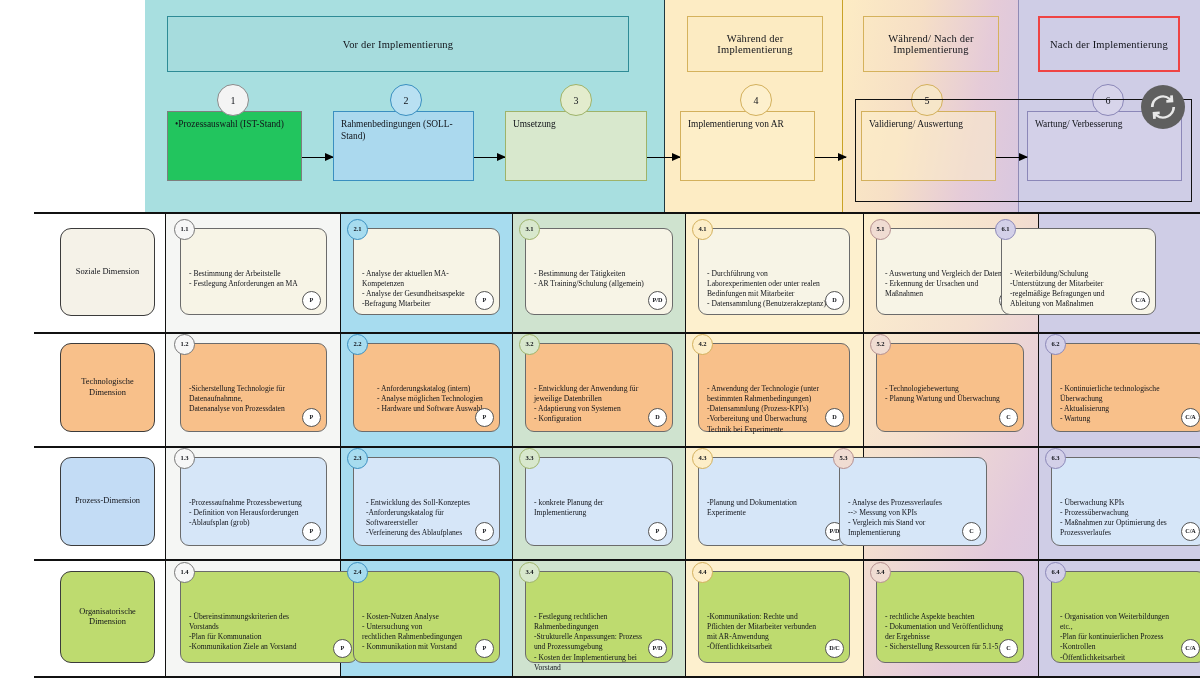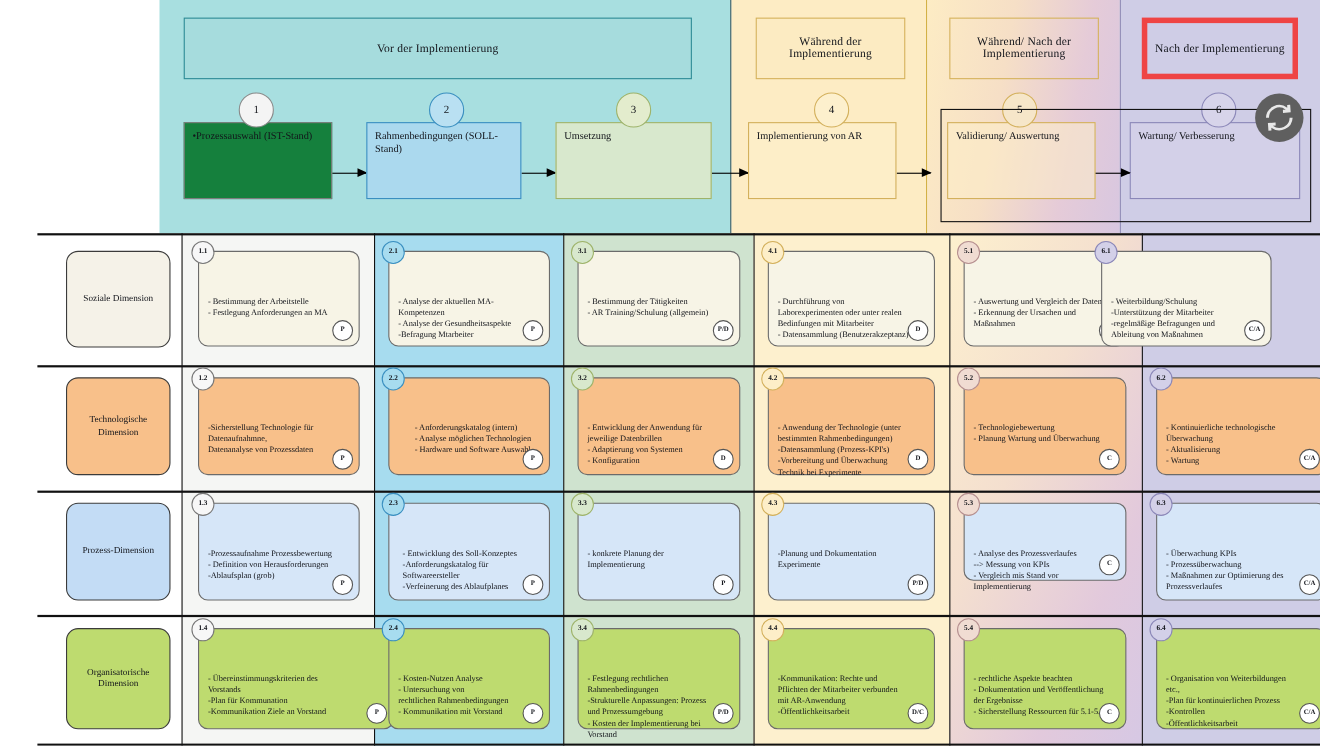--- a/index.html
+++ b/index.html
@@ -18,21 +18,21 @@
   .phase-post    {left:873px; width:182px; background:#cfcde6;border-left:1px solid #8f8bb5;}
 
   .phase-title{
     position:absolute;box-sizing:border-box;
     display:flex;align-items:center;justify-content:center;
     font-size:10.5px;letter-spacing:.2px;text-align:center;
   }
   .pt-pre  {left:22px;   top:16px;width:462px;height:56px;border:1px solid #2e8b96;background:#a6dcdd;}
   .pt-dur  {left:542px;  top:16px;width:136px;height:56px;border:1px solid #d5b25c;background:#fcebc2;}
   .pt-durna{left:718px;  top:16px;width:136px;height:56px;border:1px solid #d5b25c;background:transparent;}
-  .pt-post {left:893px;  top:16px;width:142px;height:56px;border:5px solid #ef4444;background:#cfcde6;}
+  .pt-post {left:893px;  top:16px;width:142px;height:56px;border:2px solid #ef4444;background:#cfcde6;}
 
   .circ{
     position:absolute;width:30px;height:30px;border-radius:50%;
     display:flex;align-items:center;justify-content:center;
     font-size:10px;z-index:4;
   }
   .step-box{
     position:absolute;box-sizing:border-box;padding:6px 7px;
     font-size:9.4px;line-height:1.28;z-index:3;
   }
@@ -99,21 +99,21 @@
     <div class="phase phase-during"></div>
     <div class="phase phase-dura"></div>
     <div class="phase phase-post"></div>
 
     <div class="phase-title pt-pre">Vor der Implementierung</div>
     <div class="phase-title pt-dur">Während der Implementierung</div>
     <div class="phase-title pt-durna">Während/ Nach der Implementierung</div>
     <div class="phase-title pt-post">Nach der Implementierung</div>
 
     <div class="circ" style="left:72px;top:84px;background:#f4f4f4;border:1.4px solid #8a8a8a;">1</div>
-    <div class="step-box" style="left:22px;top:111px;width:135px;height:70px;background:#15803d;border:1px solid #7e7e7e;">•Prozessauswahl (IST-Stand)</div>
+    <div class="step-box" style="left:22px;top:111px;width:135px;height:70px;background:#22c55e;border:1px solid #7e7e7e;">•Prozessauswahl (IST-Stand)</div>
     <div class="arrow" style="left:157px;top:157px;width:31px;"></div>
 
     <div class="circ" style="left:245px;top:84px;background:#b9e0f2;border:1.4px solid #3a8fc0;">2</div>
     <div class="step-box" style="left:188px;top:111px;width:141px;height:70px;background:#abd9ee;border:1px solid #3a8fc0;">Rahmenbedingungen (SOLL-Stand)</div>
     <div class="arrow" style="left:329px;top:157px;width:31px;"></div>
 
     <div class="circ" style="left:415px;top:84px;background:#e3eccd;border:1.4px solid #9eb36a;">3</div>
     <div class="step-box" style="left:360px;top:111px;width:142px;height:70px;background:#d8e8cd;border:1px solid #9eb36a;">Umsetzung</div>
     <div class="arrow" style="left:502px;top:157px;width:33px;"></div>
 
@@ -276,21 +276,21 @@
       <span>- konkrete Planung der
 Implementierung</span>
       <div class="card-tag">P</div>
     </div>
     <div class="card" style="left:678px;top:245px;width:152px;height:89px;background:#d6e6f8;">
       <div class="card-id" style="background:#fdeec8;border:1px solid #d3b05c;">4.3</div>
       <span>-Planung und Dokumentation
 Experimente</span>
       <div class="card-tag">P/D</div>
     </div>
-    <div class="card" style="left:856px;top:245px;width:148px;height:71px;background:#d6e6f8;">
+    <div class="card" style="left:819px;top:245px;width:148px;height:89px;background:#d6e6f8;">
       <div class="card-id" style="background:#f0dcd2;border:1px solid #b58f8f;">5.3</div>
       <span> - Analyse des Prozessverlaufes
 --&gt; Messung von KPIs
 - Vergleich mis Stand vor
 Implementierung</span>
       <div class="card-tag">C</div>
     </div>
     <div class="card" style="left:1031px;top:245px;width:155px;height:89px;background:#d6e6f8;">
       <div class="card-id" style="background:#d3d0e8;border:1px solid #8b87b8;">6.3</div>
       <span>- Überwachung KPIs

